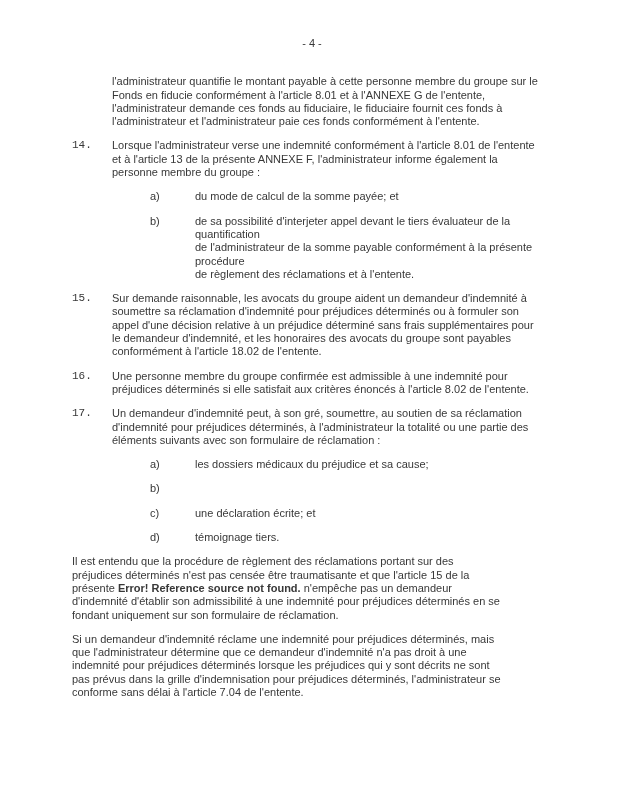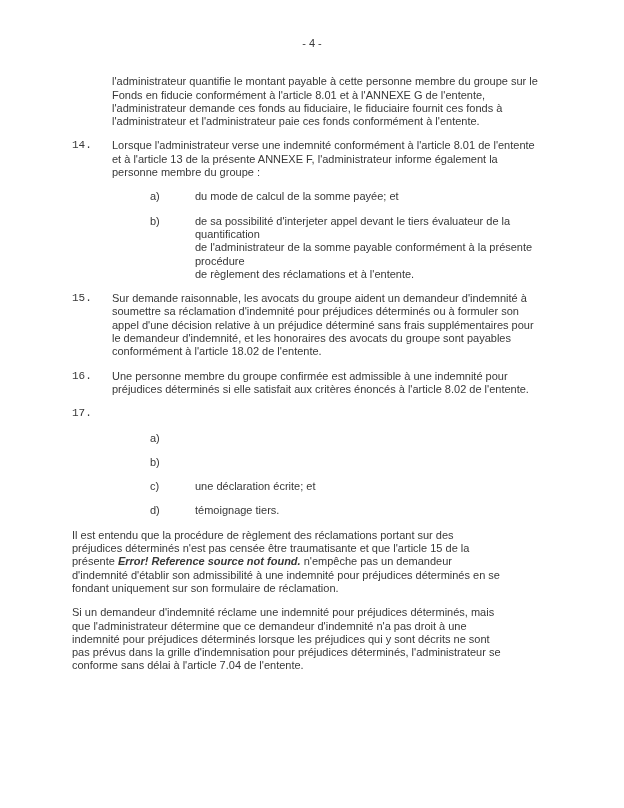--- a/index.html
+++ b/index.html
@@ -19,21 +19,21 @@
   .content { margin: 25px 0 0 72px; }
   .block { margin: 0 0 11px 0; }
   .body-indent { margin-left: 40px; width: 448px; white-space: pre-line; }
   .numbered { display: flex; }
   .numbered .num { width: 40px; flex: none; font-family: Liberation Mono, monospace; }
   .numbered .text { width: 448px; flex: none; white-space: pre-line; }
   .letter { display: flex; margin-left: 78px; }
   .letter .label { width: 45px; flex: none; }
   .letter .text { width: 362px; flex: none; white-space: pre-line; }
   .heading { font-weight: bold; margin: 8px 0 21px 0; color: #303030; }
-  .b { font-weight: bold; font-style: italic; }
+  .b { font-weight: bold; }
 </style>
 </head>
 <body>
 
 <div class="page">
   <div class="page-number">- 4 -</div>
 
   <div class="content">
 
     <div class="block body-indent">l'administrateur quantifie le montant payable à cette personne membre du groupe sur le
@@ -71,24 +71,28 @@
     </div>
 
     <div class="block numbered">
       <div class="num">16.</div>
       <div class="text">Une personne membre du groupe confirmée est admissible à une indemnité pour
 préjudices déterminés si elle satisfait aux critères énoncés à l'article 8.02 de l'entente.</div>
     </div>
 
     <div class="block numbered">
       <div class="num">17.</div>
+      <div class="text">Un demandeur d'indemnité peut, à son gré, soumettre, au soutien de sa réclamation
+d'indemnité pour préjudices déterminés, à l'administrateur la totalité ou une partie des
+éléments suivants avec son formulaire de réclamation :</div>
     </div>
 
     <div class="block letter">
       <div class="label">a)</div>
+      <div class="text">les dossiers médicaux du préjudice et sa cause;</div>
     </div>
 
     <div class="block letter">
       <div class="label">b)</div>
     </div>
 
     <div class="block letter">
       <div class="label">c)</div>
       <div class="text">une déclaration écrite; et</div>
     </div>

